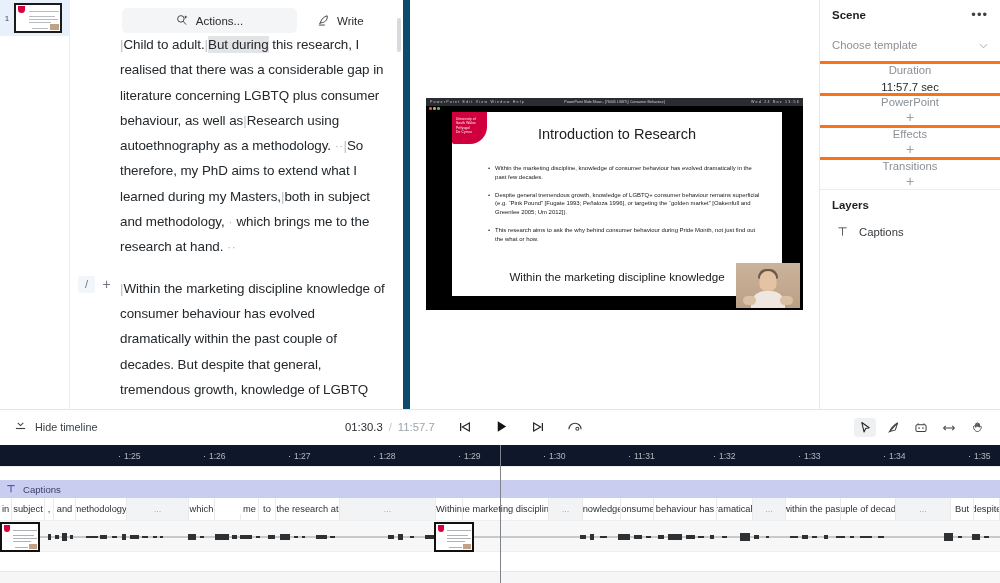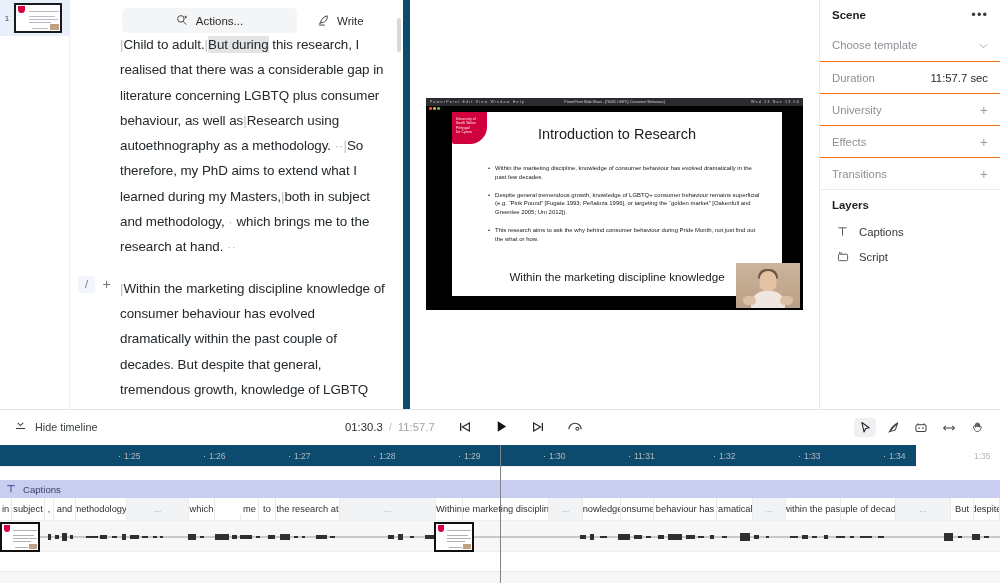--- a/index.html
+++ b/index.html
@@ -167,21 +167,21 @@
   .insp-head {
     height: 29px; display: flex; align-items: center; justify-content: space-between;
     padding: 0 12px 0 12px;
   }
   .insp-head .t { font-size: 11.5px; font-weight: bold; color: #1c1f22; }
   .dots3 { font-size: 13px; color: #3c4044; cursor: pointer; letter-spacing: 1px; line-height: 8px; }
   .insp-row {
     height: 32px; display: flex; align-items: center; justify-content: space-between;
     padding: 0 12px; font-size: 11.3px; color: #8b9096; cursor: pointer;
   }
-  .insp-row.sep { border-top: 1px solid #f97316; }
+  .insp-row.sep { border-top: 3px solid #f97316; flex-direction: column; }
   .insp-row .v { color: #1f2327; font-size: 11.3px; }
   .insp-row .plus { color: #9aa0a6; font-size: 14px; font-weight: 300; }
   .insp-row .chev { color: #9aa0a6; font-size: 10px; }
   .insp-sect {
     height: 30px; display: flex; align-items: center; padding: 0 12px;
     font-size: 11.4px; font-weight: bold; color: #1c1f22; border-top: 1px solid #ececee;
   }
   .layer-row {
     height: 25px; display: flex; align-items: center; gap: 10px; padding: 0 12px 0 16px;
     font-size: 11.3px; color: #35393d; cursor: pointer;
@@ -210,22 +210,22 @@
   .tl-tools {
     position: absolute; right: 12px; top: 8px; display: flex; align-items: center; gap: 6px;
   }
   .tool {
     width: 22px; height: 19px; border-radius: 4px; cursor: pointer;
     display: inline-flex; align-items: center; justify-content: center;
   }
   .tool.active { background: #eef0f2; }
 
   .ruler {
-    position: absolute; left: 0; top: 445px; width: 916px; height: 22px;
-    background: #0c4a6e; border-bottom: 1px solid #ededee;
+    position: absolute; left: 0; top: 445px; width: 1000px; height: 22px;
+    background: #0f172a; border-bottom: 1px solid #ededee;
   }
   .tick { position: absolute; top: 6px; font-size: 8.6px; color: #b4b8bc; }
   .tick .d { color: #d3d6d9; margin-right: 3px; }
 
   .tl-tracks { position: absolute; left: 0; top: 467px; width: 1000px; height: 116px; background: #fff; }
   .cap-header {
     position: absolute; left: 0; top: 13px; width: 1000px; height: 18px;
     background: #c9cdf0; display: flex; align-items: center; gap: 7px; padding-left: 6px;
   }
   .cap-header .lbl { font-size: 9.6px; color: #3b3f6b; }
@@ -406,21 +406,21 @@
               <path d="M1 1 L5 5 L9 1" fill="none" stroke="#9aa0a6" stroke-width="1"></path>
             </svg>
         </span>
       </div>
 
       <div class="insp-row sep">
         <span>Duration</span>
         <span class="v">11:57.7 sec</span>
       </div>
       <div class="insp-row sep">
-        <span>University</span>
+        <span>PowerPoint</span>
         <span class="plus">+</span>
       </div>
       <div class="insp-row sep">
         <span>Effects</span>
         <span class="plus">+</span>
       </div>
       <div class="insp-row sep">
         <span>Transitions</span>
         <span class="plus">+</span>
       </div>
@@ -428,29 +428,20 @@
       <div class="insp-sect">Layers</div>
 
       <div class="layer-row">
         <span class="layer-ic">
           <svg width="11" height="11" viewBox="0 0 12 12">
               <line x1="1.5" y1="2" x2="10.5" y2="2" stroke="#4a4e52" stroke-width="1"></line>
               <line x1="6" y1="2" x2="6" y2="10.5" stroke="#4a4e52" stroke-width="1"></line>
             </svg>
         </span>
         <span>Captions</span>
-      </div>
-      <div class="layer-row">
-        <span class="layer-ic">
-          <svg width="12" height="11" viewBox="0 0 13 12">
-            <rect x="1.5" y="3.5" width="10" height="7" rx="1" fill="none" stroke="#4a4e52" stroke-width="1"></rect>
-            <path d="M2.6 1.2 L3 3 M4.3 1.2 L4.7 3" stroke="#4a4e52" stroke-width="1"></path>
-          </svg>
-        </span>
-        <span>Script</span>
       </div>
     </div>
   </div>
 
   <div class="tl-divider"></div>
 
   <div class="tl-bar">
     <div class="hide-tl">
       <span>
         <svg width="13" height="12" viewBox="0 0 14 13">

